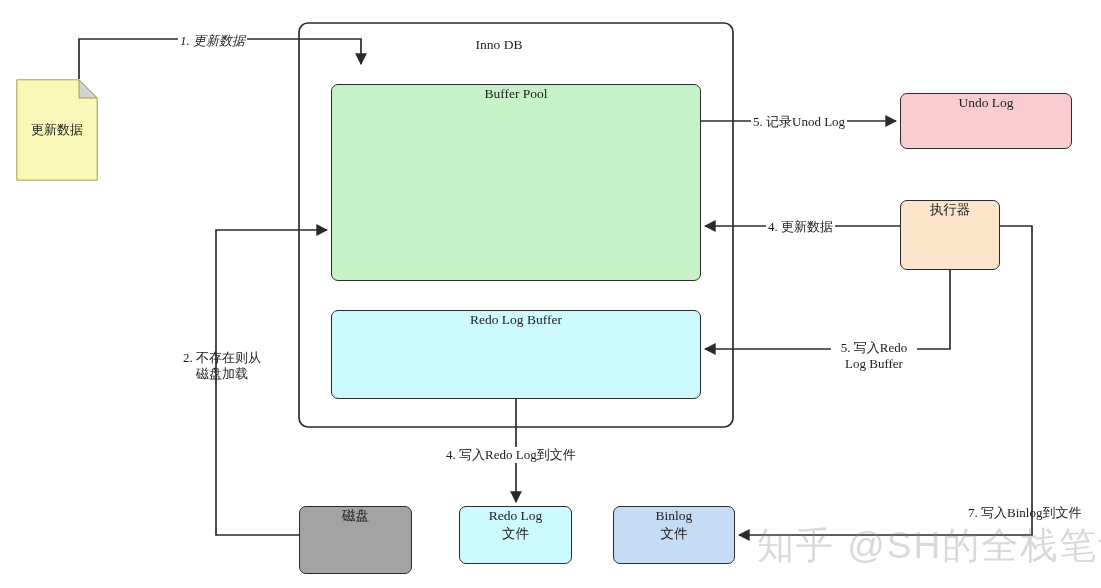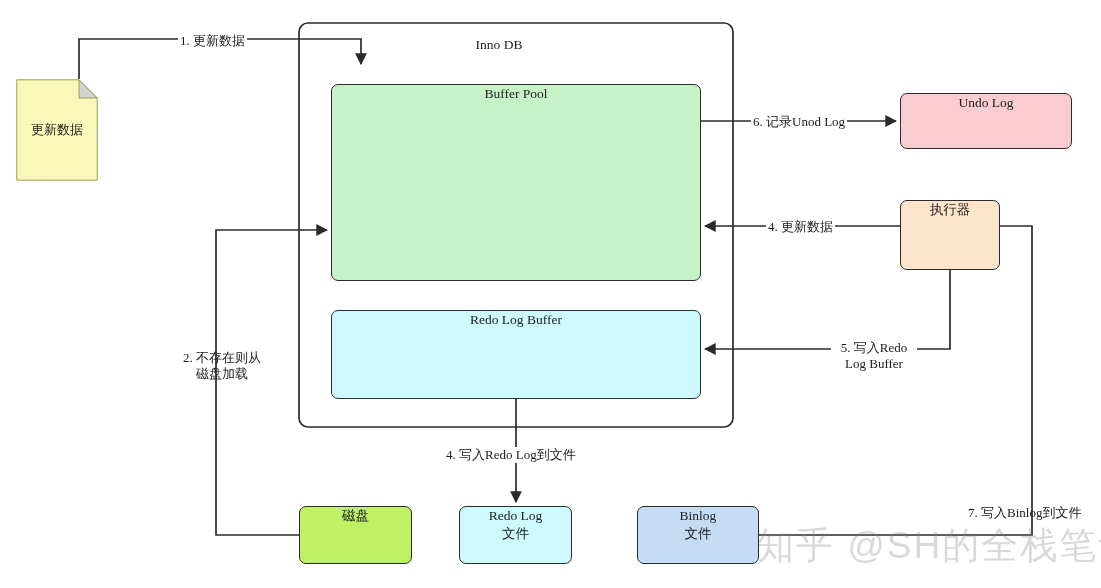--- a/index.html
+++ b/index.html
@@ -134,40 +134,40 @@
   </div>
 
   <div class="node" style="left:900px; top:93px; width:172px; height:56px; background:#f8ccd0;">
     <span>Undo Log</span>
   </div>
 
   <div class="node" style="left:900px; top:200px; width:100px; height:70px; background:#fce5ca;">
     <span>执行器</span>
   </div>
 
-  <div class="node" style="left:299px; top:506px; width:113px; height:58px; background:#bef264;">
+  <div class="node" style="left:299px; top:506px; width:113px; height:68px; background:#a3a3a3;">
     <span>磁盘</span>
   </div>
 
   <div class="node" style="left:459px; top:506px; width:113px; height:58px; background:#ccfaff;">
     <span>Redo Log
 文件</span>
   </div>
 
-  <div class="node" style="left:613px; top:506px; width:122px; height:58px; background:#c5dcf5;margin-left:24px;">
+  <div class="node" style="left:613px; top:506px; width:122px; height:58px; background:#c5dcf5;">
     <span>Binlog
 文件</span>
   </div>
 
-  <div class="edge-label" style="left:178px; top:33px;">1. 更新数据</div>
+  <div class="edge-label" style="left:178px; top:33px;font-style:italic;">1. 更新数据</div>
 
   <div class="edge-label" style="left:172px; top:350px; width:96px; background:transparent;">2. 不存在则从
 磁盘加载</div>
 
-  <div class="edge-label" style="left:751px; top:114px;">6. 记录Unod Log</div>
+  <div class="edge-label" style="left:751px; top:114px;">5. 记录Unod Log</div>
 
   <div class="edge-label" style="left:766px; top:219px;">4. 更新数据</div>
 
   <div class="edge-label" style="left:831px; top:340px; width:82px;">5. 写入Redo
 Log Buffer</div>
 
   <div class="edge-label" style="left:444px; top:447px;">4. 写入Redo Log到文件</div>
 
   <div class="edge-label" style="left:966px; top:505px; background:transparent;">7. 写入Binlog到文件</div>
 

